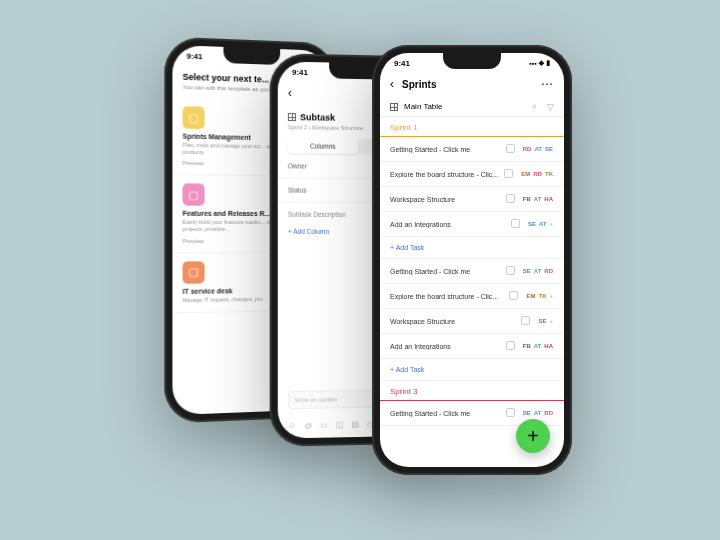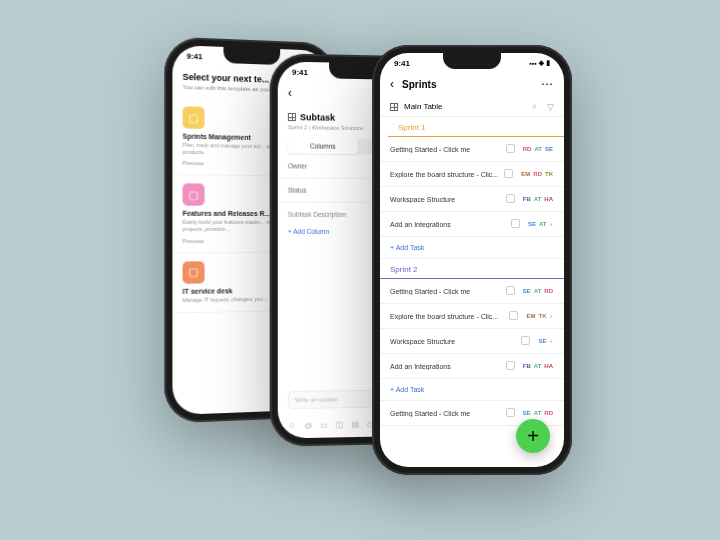--- a/index.html
+++ b/index.html
@@ -79,21 +79,21 @@
 .view-icon { color: #aaa; font-size: 9px; margin-left: 4px; }
 
 .content { flex: 1; overflow-y: auto; }
 .content::-webkit-scrollbar { width: 0; }
 
 .sprint-header {
   padding: 6px 10px 4px;
   font-size: 8px;
   font-weight: 500;
 }
-.sprint-header.s1 { color: #f0a030; border-bottom: 1.5px solid #f0a030; margin-left: 8px; }
+.sprint-header.s1 { color: #f0a030; border-bottom: 1.5px solid #f0a030; }
 .sprint-header.s2 { color: #7060d0; border-bottom: 1.5px solid #7060d0; }
 .sprint-header.s3 { color: #d04050; border-bottom: 1.5px solid #d04050; }
 
 .task-row {
   display: flex;
   align-items: center;
   padding: 7px 10px;
   border-bottom: 1px solid #f0f0f0;
   font-size: 7px;
   gap: 6px;
@@ -314,21 +314,20 @@
         <div class="task-row">
           <span class="task-text">Add an Integrations</span>
           <span class="checkbox-cell"><span class="task-check"></span></span>
           <span class="badges">
             <span class="badge b-se">SE</span>
             <span class="badge b-at">AT</span>
             <span class="badge b-plus">+</span>
           </span>
         </div>
         <div class="add-task">+  Add Task</div>
-        <div class="sprint-header s2">Sprint 2</div>
         <div class="task-row">
           <span class="task-text">Getting Started - Click me</span>
           <span class="checkbox-cell"><span class="task-check"></span></span>
           <span class="badges">
             <span class="badge b-se">SE</span>
             <span class="badge b-at">AT</span>
             <span class="badge b-rd">RD</span>
           </span>
         </div>
         <div class="task-row">
@@ -351,20 +350,21 @@
         <div class="task-row">
           <span class="task-text">Add an Integrations</span>
           <span class="checkbox-cell"><span class="task-check"></span></span>
           <span class="badges">
             <span class="badge b-fb">FB</span>
             <span class="badge b-at">AT</span>
             <span class="badge b-ha">HA</span>
           </span>
         </div>
         <div class="add-task">+  Add Task</div>
+        <div class="sprint-header s3">Sprint 3</div>
         <div class="task-row">
           <span class="task-text">Getting Started - Click me</span>
           <span class="checkbox-cell"><span class="task-check"></span></span>
           <span class="badges">
             <span class="badge b-se">SE</span>
             <span class="badge b-at">AT</span>
             <span class="badge b-rd">RD</span>
           </span>
         </div>
       </div>

